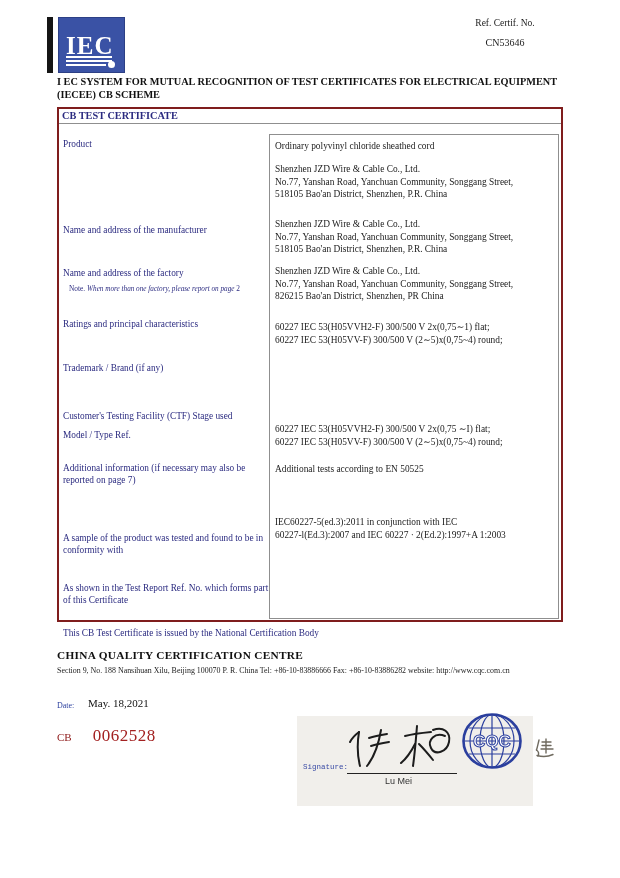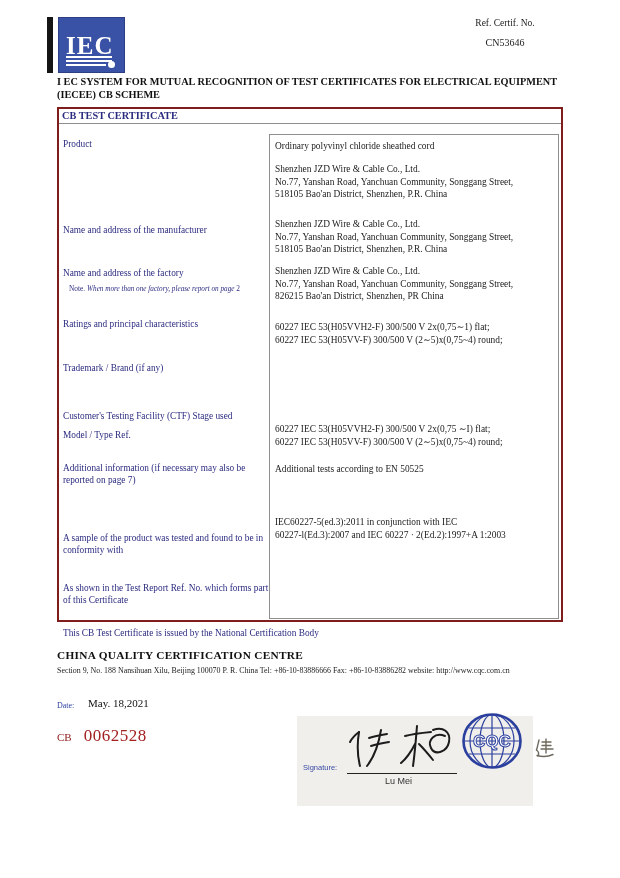--- a/index.html
+++ b/index.html
@@ -58,27 +58,27 @@
   .val-testreport   { top:434px; left:12px; }
 
   .issued-by { position:absolute; left:63px; top:628px; color:#2b2b80; font-size:9.3px; }
 
   
   .ncb-name { position:absolute; left:57px; top:649px; font-weight:bold; font-size:11.3px; letter-spacing:0.3px; color:#111; }
   .ncb-address { position:absolute; left:57px; top:666px; width:510px; font-size:7.9px; color:#222; }
   .date-label { position:absolute; left:57px; top:701px; color:#2b3f9e; font-size:8px; }
   .date-value { position:absolute; left:88px; top:697px; font-size:11px; color:#111; }
 
-  .cb-number { position:absolute; left:57px; top:726px; display:flex; align-items:baseline; gap:12px; }
+  .cb-number { position:absolute; left:57px; top:726px; display:flex; align-items:baseline; gap:21px; }
   .cb-number .prefix { font-size:11px; color:#8c1616; font-variant:small-caps; }
   .cb-number .num { font-size:17px; color:#a32121; letter-spacing:0.5px; }
 
   .scan-patch { position:absolute; left:297px; top:716px; width:236px; height:90px; background:#f1efeb; }
   .sig-strokes { position:absolute; left:50px; top:4px; }
-  .sig-label { position:absolute; left:6px; top:47px; color:#3a4ba5; font-size:7.5px; font-family:Liberation Sans, sans-serif; }
+  .sig-label { position:absolute; left:6px; top:47px; color:#3a4ba5; font-size:7.5px; font-family:Liberation Mono, monospace; }
   .sig-line { position:absolute; left:50px; top:57px; width:110px; border-top:1.5px solid #222; }
   .sig-name { position:absolute; left:88px; top:60px; font-size:9px; color:#333; font-family:"Liberation Sans",sans-serif; }
 
   .cqc-logo { position:absolute; left:461px; top:712px; }
   .stamp-char { position:absolute; left:534px; top:737px; }
 </style>
 </head>
 <body>
 
 <div class="page">

